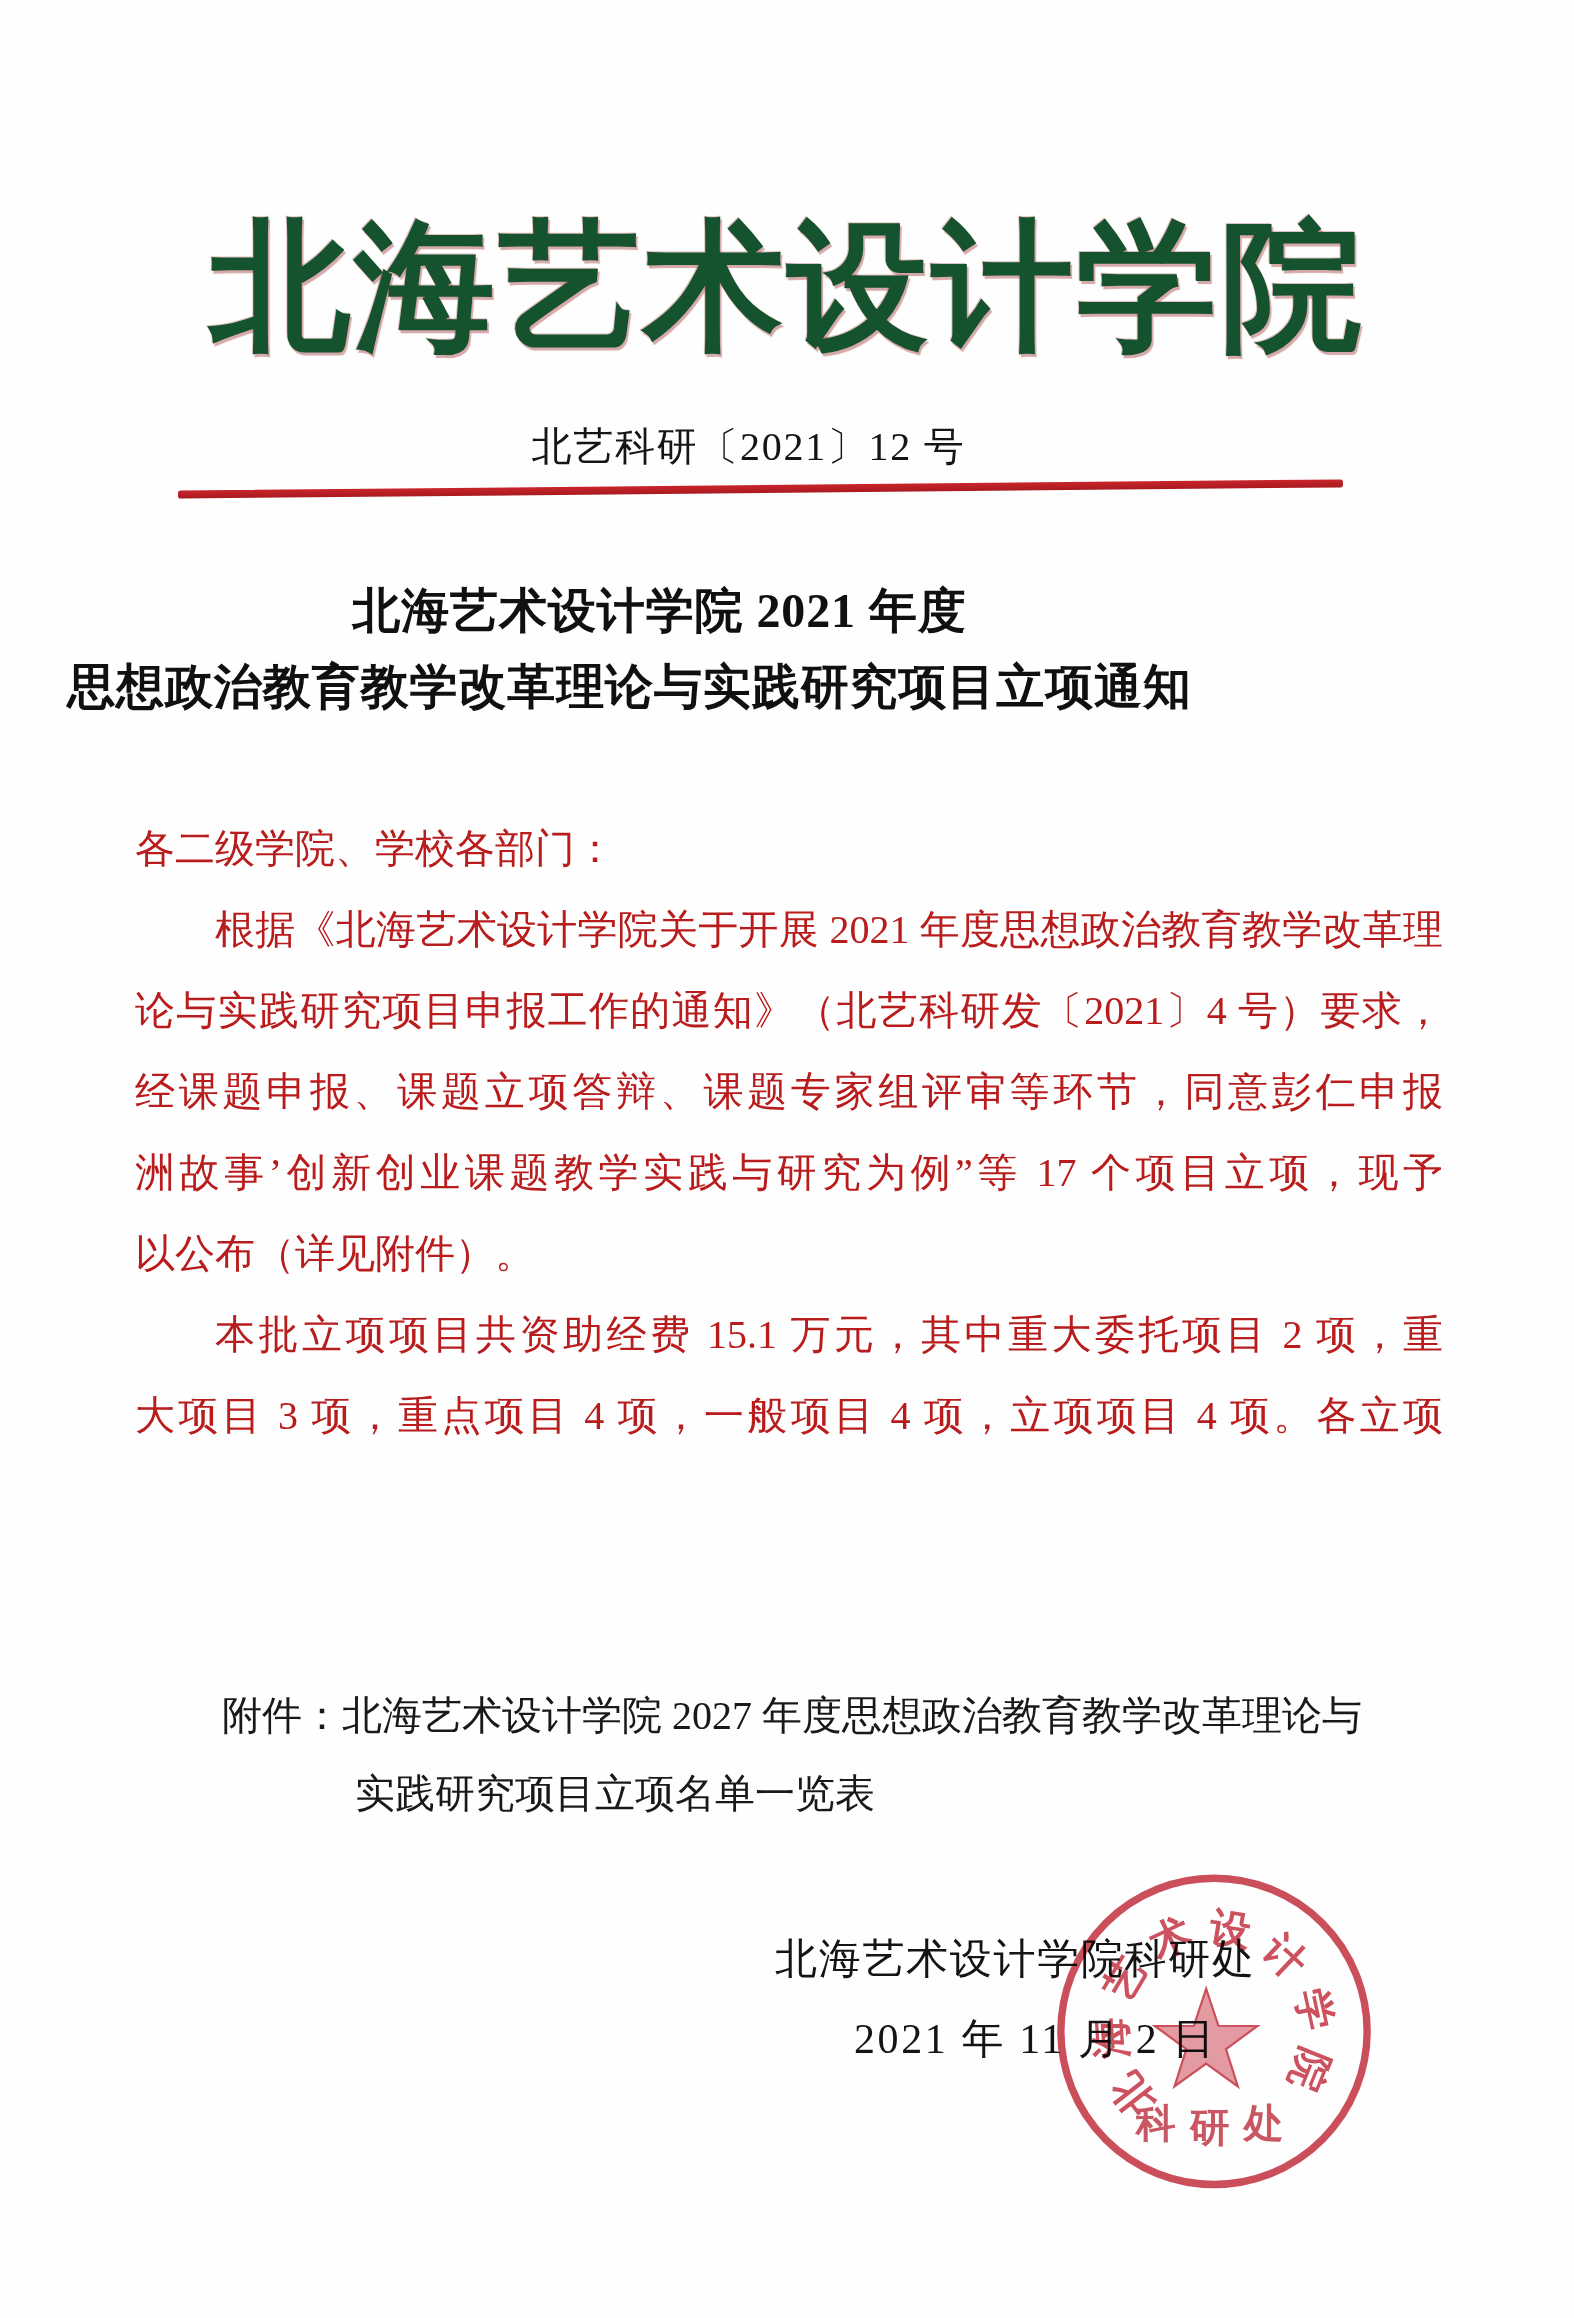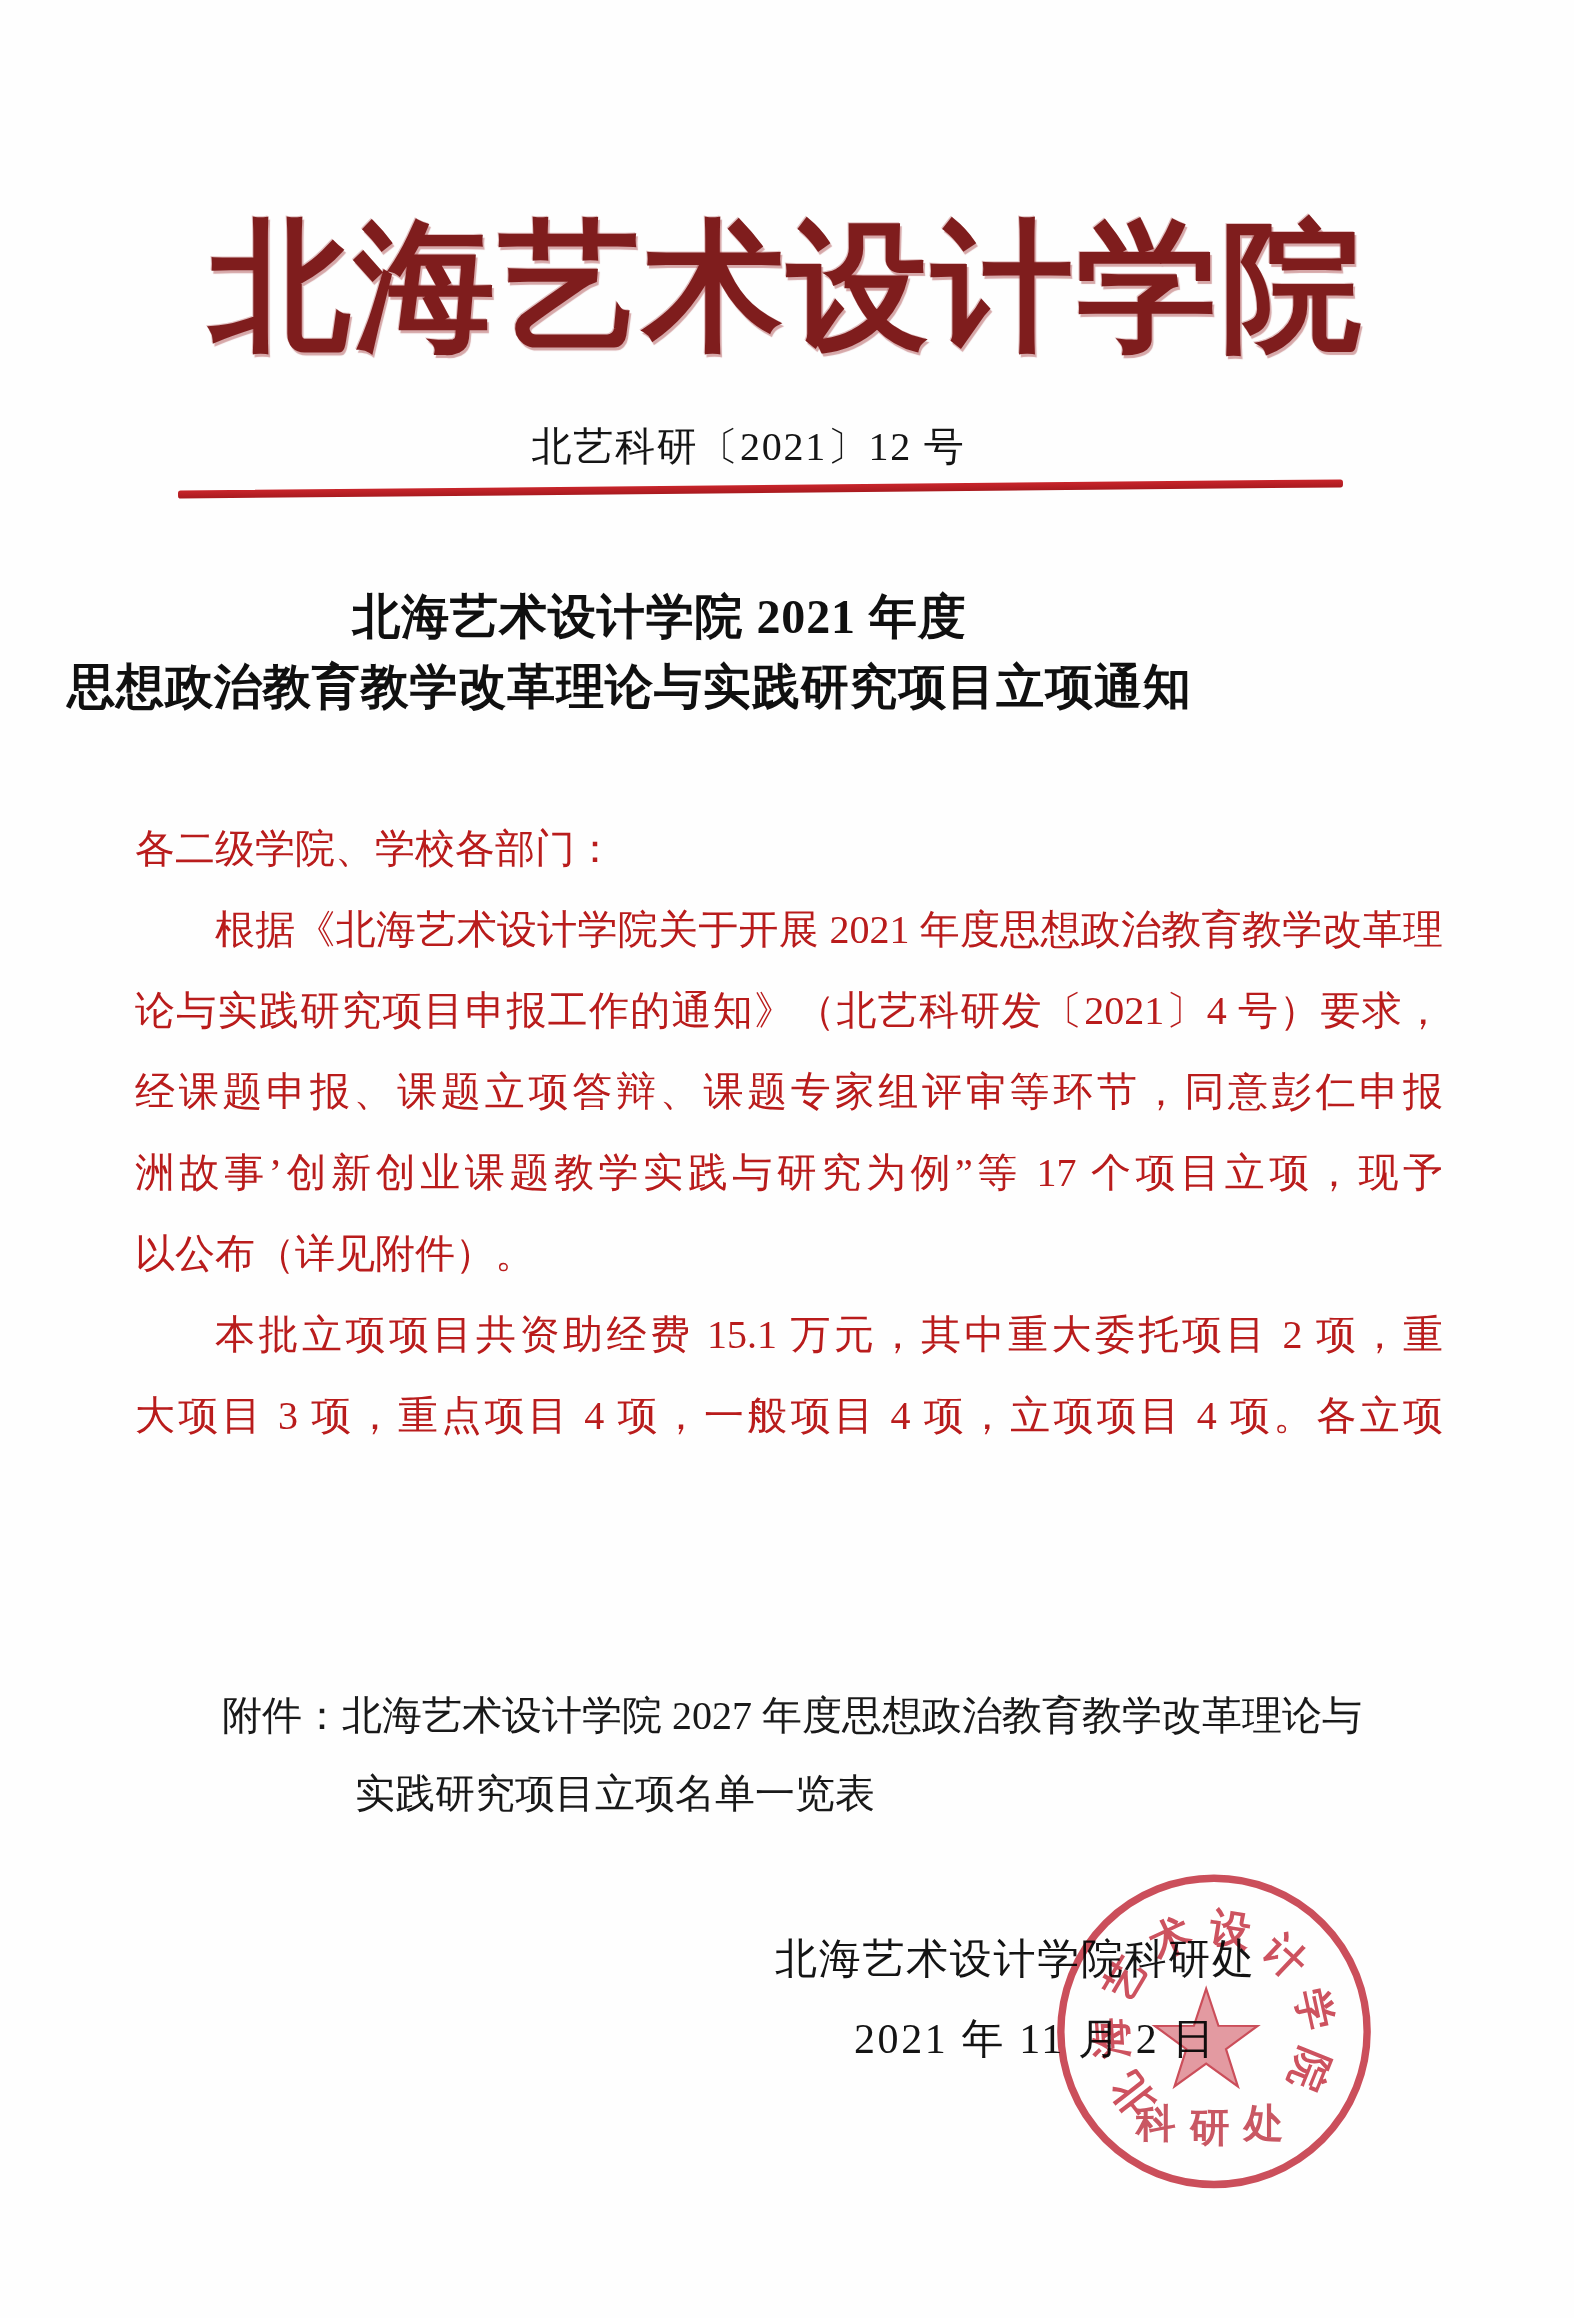--- a/index.html
+++ b/index.html
@@ -7,38 +7,38 @@
     width:1575px;height:2319px;position:relative;background:#fefefe;
     font-family:"Liberation Serif","DejaVu Serif",serif;color:#1d1d1d;
     overflow:hidden;
   }
   .abs{position:absolute;}
 
   
   .institution{
     top:210px;left:0;width:1575px;text-align:center;
     font-size:141px;font-weight:700;letter-spacing:3.5px;line-height:1.1;
-    color:#7f1d1d;
+    color:#14532d;
     text-shadow:1.7px 2.6px 0.9px rgba(139,8,12,.35), -0.9px -0.9px 0 rgba(139,8,12,.25);
     white-space:nowrap;
   }
   .doc-number{
     top:419px;left:0;width:1497px;text-align:center;
     font-size:40px;letter-spacing:1.7px;color:#151515;white-space:nowrap;
   }
   .red-rule{
     top:485px;left:178px;width:1165px;height:7.8px;
     background:linear-gradient(180deg,#c9252b,#a81a1f);
     transform:rotate(-0.55deg);border-radius:2.6px;
   }
 
   
   .notice-title-1{
     top:579px;left:0;width:1319px;text-align:center;
-    font-size:48px;font-weight:700;letter-spacing:0.9px;color:#101010;white-space:nowrap;margin-top:6px;
+    font-size:48px;font-weight:700;letter-spacing:0.9px;color:#101010;white-space:nowrap;
   }
   .notice-title-2{
     top:655px;left:0;width:1259px;text-align:center;
     font-size:48px;font-weight:700;letter-spacing:0.9px;color:#101010;white-space:nowrap;
   }
 
   
   .body-block{
     top:808px;left:135px;width:1308px;
     font-size:40px;line-height:81px;color:#b91c1c;

